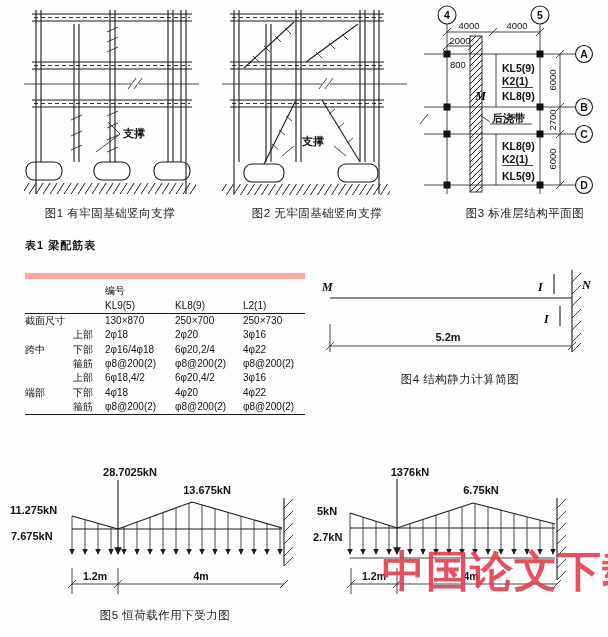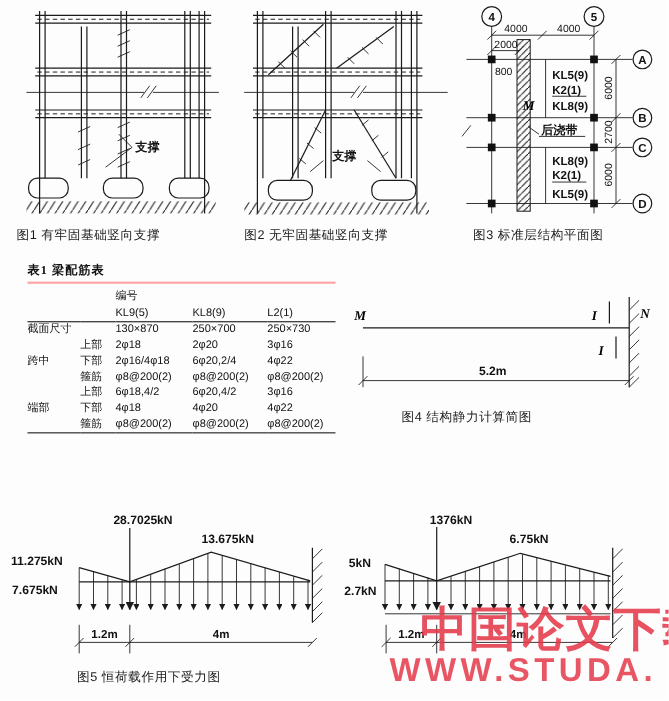--- a/index.html
+++ b/index.html
@@ -9,24 +9,24 @@
   .ln{stroke:#1b1b1b;stroke-width:1.1;fill:none;}
   .thin{stroke:#1b1b1b;stroke-width:.8;fill:none;}
   .dash{stroke:#1b1b1b;stroke-width:.9;fill:none;stroke-dasharray:4 3;}
   .sq{fill:#111;stroke:none;}
   .t{font-size:9.5px;fill:#111;}
   .tb{font-size:10.5px;font-weight:bold;fill:#111;}
   .tc{font-size:11px;font-weight:bold;fill:#111;}
   .ser{font-family:"Liberation Serif","DejaVu Serif",serif;font-style:italic;font-weight:bold;font-size:12px;}
   .arr5{marker-end:url(#ah5);}
   .arr6{marker-end:url(#ah6);}
-  .cap{position:absolute;width:190px;font-size:11.5px;color:#1c1c1c;letter-spacing:.5px;white-space:nowrap;}
+  .cap{position:absolute;width:190px;text-align:center;font-size:11.5px;color:#1c1c1c;letter-spacing:.5px;white-space:nowrap;}
   
   #tblpanel{position:absolute;left:25px;top:238px;width:280px;}
-  .ttitle{font-size:11px;font-weight:bold;padding-bottom:3px;border-bottom:2px solid #fca5a5;letter-spacing:1px;font-family:Liberation Serif, serif;}
+  .ttitle{font-size:11px;font-weight:bold;padding-bottom:20px;border-bottom:6px solid #fca5a5;letter-spacing:1px;}
   table.beam{width:100%;border-collapse:collapse;font-size:10px;margin-top:5px;}
   table.beam td{padding:1.2px 0;line-height:1.2;white-space:nowrap;}
   tr.sep td{border-top:1.4px solid #1a1a1a;}
   tr.last td{border-bottom:1.8px solid #1a1a1a;}
   
   .wm{position:absolute;color:#e5394a;font-weight:bold;white-space:nowrap;z-index:9;pointer-events:none;}
   #wm1{left:382px;top:543px;font-size:43px;letter-spacing:1px;opacity:.88;}
   #wm2{left:354px;top:593px;font-size:30px;letter-spacing:4px;opacity:.85;}
 </style>
 </head>
@@ -395,15 +395,14 @@
     <g>
       <path class="thin" d="M48,106 V132 M94,106 V132"></path>
       <path class="thin" d="M48,122 H254"></path>
       <path class="thin" d="M44,126 L52,118 M90,126 L98,118 M250,126 L258,118"></path>
       <text class="tb" x="71" y="118" text-anchor="middle">1.2m</text>
       <text class="tb" x="168" y="118" text-anchor="middle">4m</text>
     </g>
   </svg>
 
   <div id="wm1" class="wm">中国论文下载</div>
-  <div id="wm2" class="wm">WWW.STUDA.</div>
 
 </div>
 
 </body></html>

